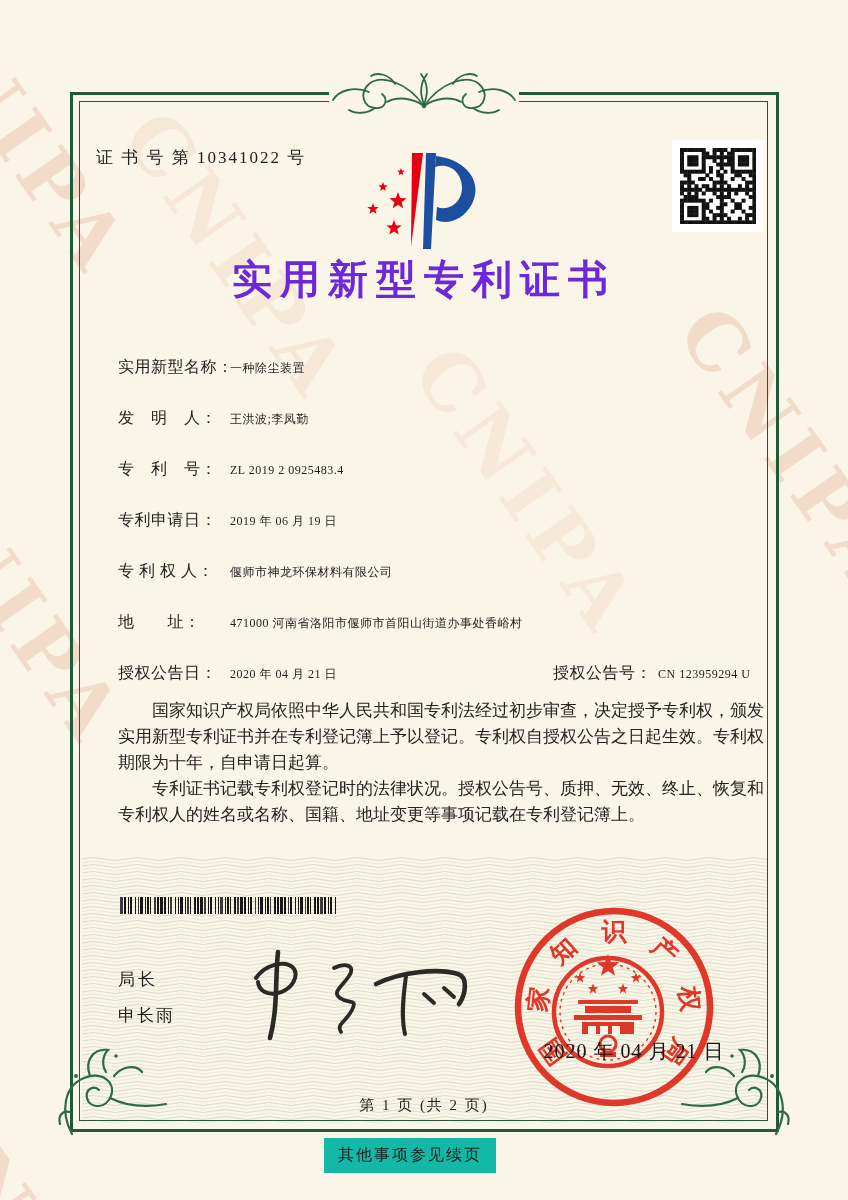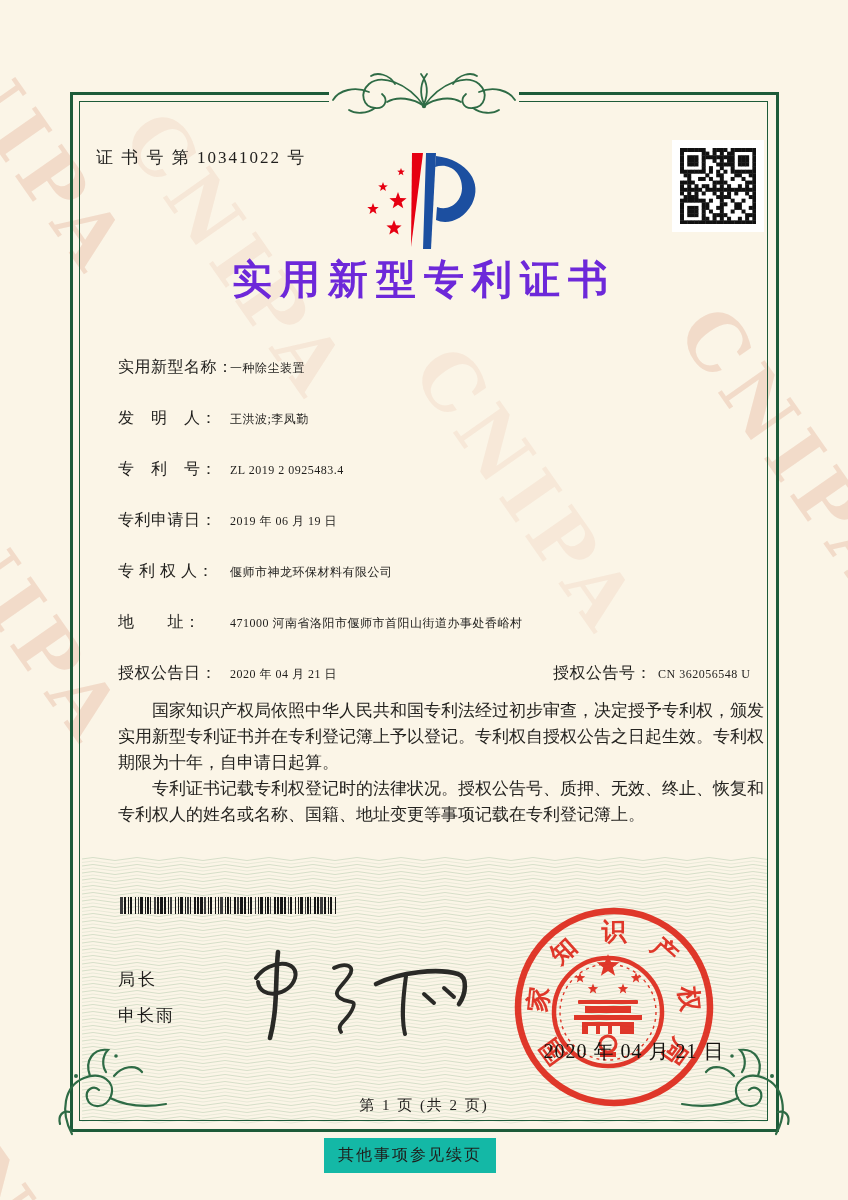--- a/index.html
+++ b/index.html
@@ -483,21 +483,21 @@
   </div>
   <div class="row" style="top:561px">
     <span class="lbl">专 利 权 人：</span><span class="val">偃师市神龙环保材料有限公司</span>
   </div>
   <div class="row" style="top:612px">
     <span class="lbl">地　　址：</span><span class="val">471000 河南省洛阳市偃师市首阳山街道办事处香峪村</span>
   </div>
   <div class="row" style="top:663px">
     <span class="lbl">授权公告日：</span><span class="val">2020 年 04 月 21 日</span>
     <span class="grant-no">
-      <span class="lbl">授权公告号：</span><span class="val">CN 362056548 U</span>
+      <span class="lbl">授权公告号：</span><span class="val">CN 123959294 U</span>
     </span>
   </div>
 
   <div class="law-text">
     <p>国家知识产权局依照中华人民共和国专利法经过初步审查，决定授予专利权，颁发实用新型专利证书并在专利登记簿上予以登记。专利权自授权公告之日起生效。专利权期限为十年，自申请日起算。</p>
     <p>专利证书记载专利权登记时的法律状况。授权公告号、质押、无效、终止、恢复和专利权人的姓名或名称、国籍、地址变更等事项记载在专利登记簿上。</p>
   </div>
 
   <svg id="barcode" width="216" height="17" viewBox="0 0 216 17">
       <rect x="0" y="0" width="3" height="17" fill="#3a3a3a"></rect>

